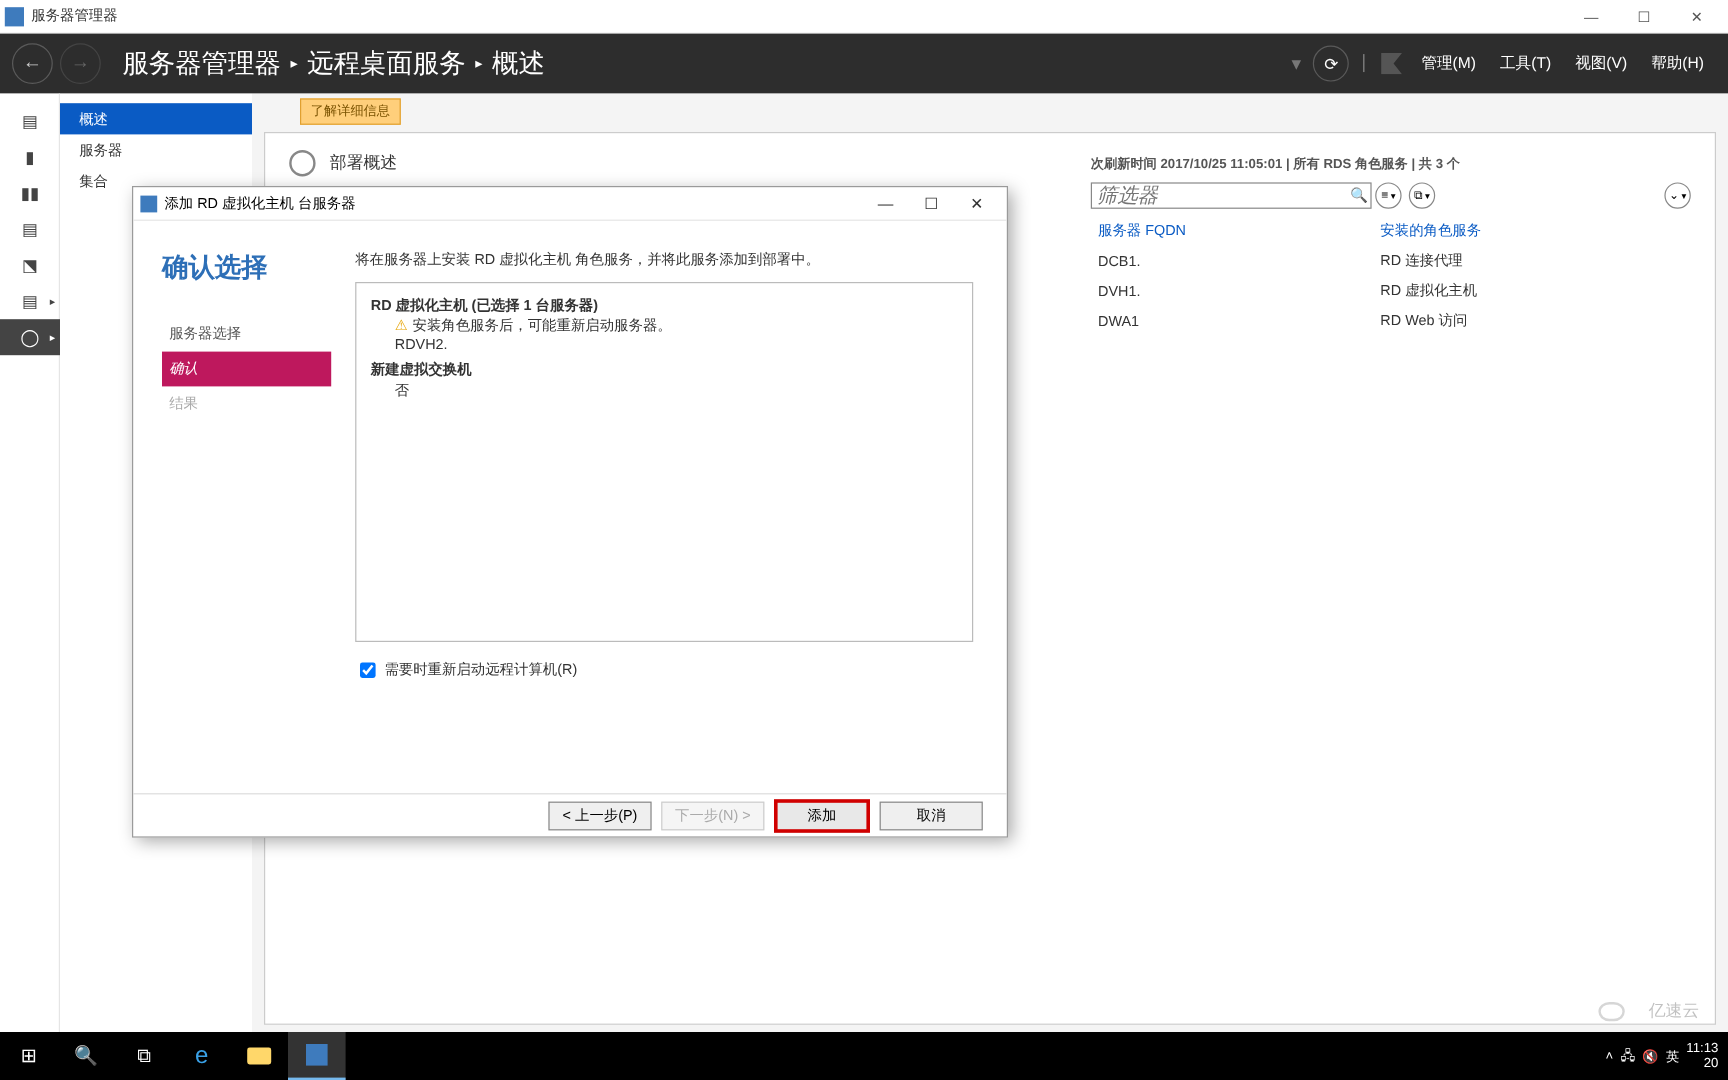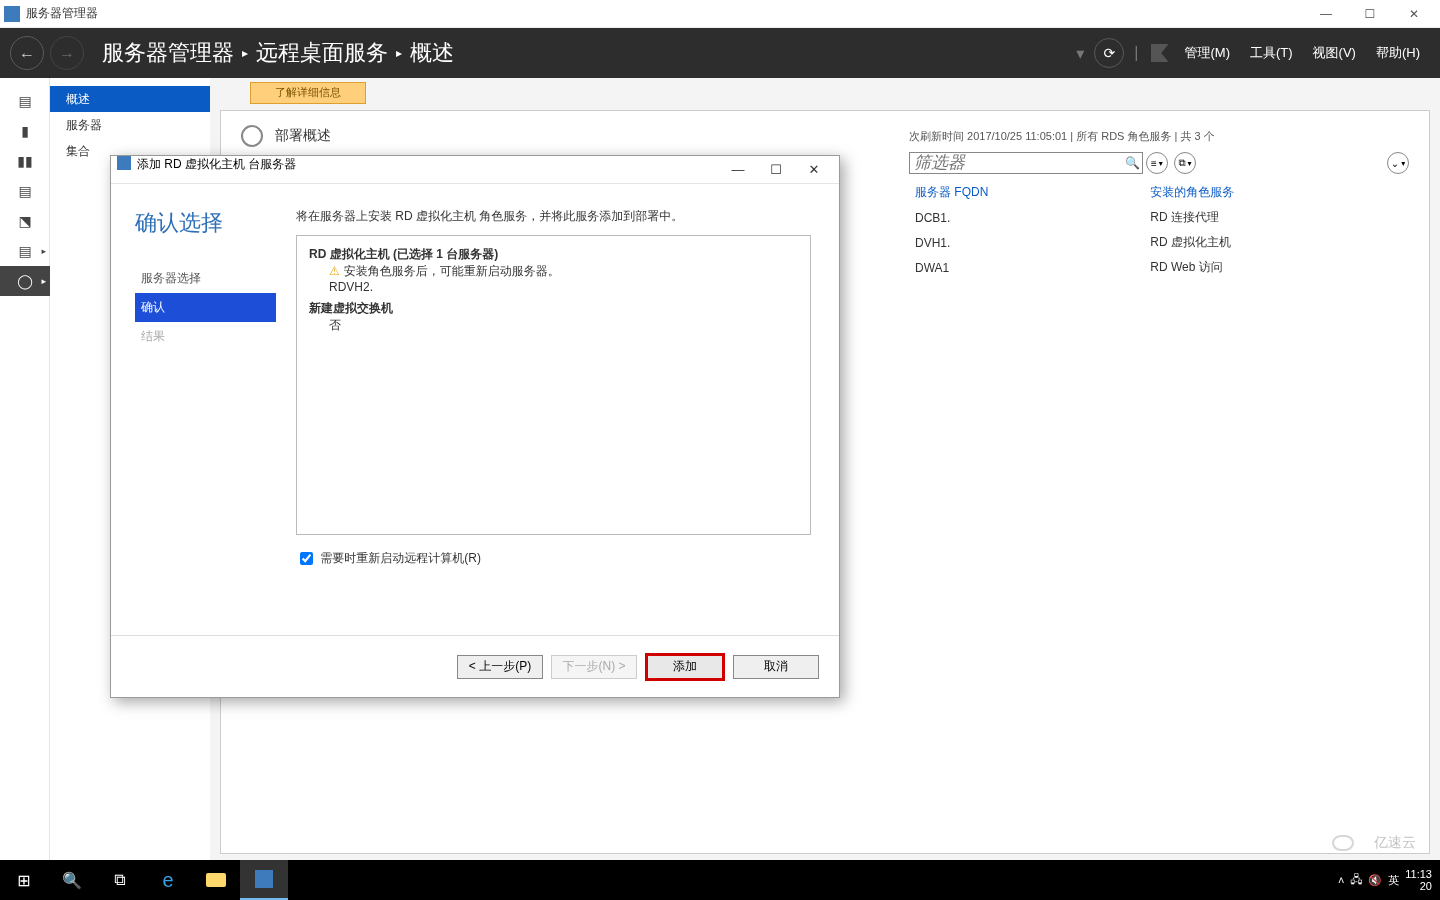--- a/index.html
+++ b/index.html
@@ -23,57 +23,57 @@
   .body { position: relative; height: calc(900px - 28px - 50px - 40px); display: flex; }
   .iconbar { width: 50px; background: #fff; border-right: 1px solid #e5e5e5; padding-top: 8px; }
   .iconbar .ib-item { width: 50px; height: 30px; display: flex; align-items: center; justify-content: center; color: #444; font-size: 14px; position:relative;}
   .iconbar .ib-item.sel { background:#444; color:#fff;}
   .iconbar .ib-item .tri { position:absolute; right:4px; font-size:9px;}
   .nav-pane { width: 160px; background: #fff; padding-top: 8px; }
   .nav-item { height: 26px; display: flex; align-items: center; padding-left: 16px; font-size: 12px; color: #333; }
   .nav-item.sel { background: #0a5bc4; color: #fff; }
 
   .main { flex: 1; background: #f4f4f4; position: relative; padding: 4px 10px 0 10px; }
-  .notice-strip { display:inline-block;background:#ffcf7b;border:1px solid #e0a030;height:22px;padding:2px 24px;font-size:11px;color:#7a5200;margin-left:30px;margin-bottom:6px;}
+  .notice-strip { display:inline-block;background:#ffcf7b;border:1px solid #e0a030;height:22px;padding:2px 8px;font-size:11px;color:#7a5200;margin-left:30px;margin-bottom:6px;}
   .canvas { background:#fff; border:1px solid #ccc; height: calc(100% - 34px); padding:14px 20px; display:flex; gap:30px;}
   .left-deploy { flex:1; }
   .right-deploy { width:500px; }
   h3.sec { font-size:14px; margin:0 0 8px 0; color:#333; font-weight:normal;}
   .sec-circle { display:inline-block;width:22px;height:22px;border:2px solid #888;border-radius:50%;margin-right:8px;vertical-align:middle;}
   .task-btn { float:right; font-size:11px; border:1px solid #888; padding:1px 6px; background:#fff;}
   .task-btn::after{content:" ▾";}
-  .status-line { font-size:11px;color:#555;margin:4px 0 8px 0;}
+  .status-line { font-size:11px;color:#555;margin:4px 0 8px 0;font-weight:bold;}
   .filter-row { display:flex;align-items:center;gap:6px;margin-bottom:6px;}
   .filter-input { flex:1; height:22px;border:1px solid #888;font-size:17px;padding:0 4px;font-style:italic;color:#888;}
   .round-ico {width:22px;height:22px;border:1px solid #888;border-radius:50%;display:flex;align-items:center;justify-content:center;font-size:10px;}
   .round-ico::after{content:" ▾";font-size:8px;margin-left:2px;}
   .tbl { width:100%; font-size:12px; border-collapse:collapse;}
   .tbl th { text-align:left; color:#0a5bc4; font-weight:normal; padding:4px 6px;}
   .tbl td { padding:4px 6px; color:#333;}
 
   
   .dlg { position:absolute; left:110px; top:155px; width:730px; height:543px; background:#fff; border:1px solid #9a9a9a; box-shadow:4px 4px 14px rgba(0,0,0,.35); display:flex; flex-direction:column;}
-  .dlg-title { height:28px; display:flex; align-items:flex-start; padding:0 6px; font-size:12px; border-bottom:1px solid #e5e5e5;}
+  .dlg-title { height:28px; display:flex; align-items:center; padding:0 6px; font-size:12px; border-bottom:1px solid #e5e5e5;}
   .dlg-title .icon { width:14px;height:14px;background:#3e7bbd;margin-right:6px;}
   .dlg-title .spacer{flex:1;}
   .dlg-wctrl { width:38px;height:26px;display:flex;align-items:center;justify-content:center;font-size:13px;color:#333;}
   .dlg-body { flex:1; display:flex;}
   .dlg-side { width:175px; padding:24px 10px 10px 24px;}
-  .dlg-side h2 { font-size:22px;color:#2d6fb7;font-weight:normal;margin:0 0 26px 0;}
+  .dlg-side h2 { font-size:22px;color:#2d6fb7;font-weight:bold;margin:0 0 26px 0;}
   .step { font-size:12px;padding:6px 6px;color:#555;}
-  .step.active{background:#1d4ed8;color:#fff;}
+  .step.active{background:#be185d;color:#fff;font-style:italic;}
   .step.disabled{color:#aaa;}
   .dlg-main { flex:1; padding:24px 28px 12px 10px; font-size:12px; color:#333;}
   .summary-box { border:1px solid #bbb; height:300px; padding:10px 12px; margin-top:10px; overflow:auto;}
   .summary-box .bold{font-weight:bold;}
   .summary-box .warn-ico{color:#e6a300;margin-right:4px;}
   .summary-box .indent{margin-left:20px;}
   .chk-row{margin-top:14px;font-size:12px;}
   .chk-row input{vertical-align:middle;margin-right:4px;}
-  .dlg-foot { height:62px;border-top:1px solid #ddd; display:flex; align-items:center; justify-content:flex-end; gap:8px; padding:0 20px;}
+  .dlg-foot { height:36px;border-top:1px solid #ddd; display:flex; align-items:center; justify-content:flex-end; gap:8px; padding:0 20px;}
   .btn { min-width:86px; height:24px; font-size:12px; border:1px solid #888; background:#efefef; padding:0 10px;}
   .btn:disabled{color:#aaa;border-color:#ccc;background:#f5f5f5;}
   .btn.primary{border:3px solid #d00000; background:#e8e8e8; min-width:80px; height:28px;}
 
   
   .taskbar { position:absolute; left:0; right:0; bottom:0; height:40px; background:#000; display:flex; align-items:center;}
   .tb-item { width:48px;height:40px;display:flex;align-items:center;justify-content:center;color:#fff;font-size:16px;}
   .tb-item.active{background:#333;border-bottom:2px solid #76b9ed;}
   .tb-item .ie{color:#39a0e6;font-size:20px;}
   .tb-item .folder{width:20px;height:14px;background:#ffd76a;border-radius:2px;}

